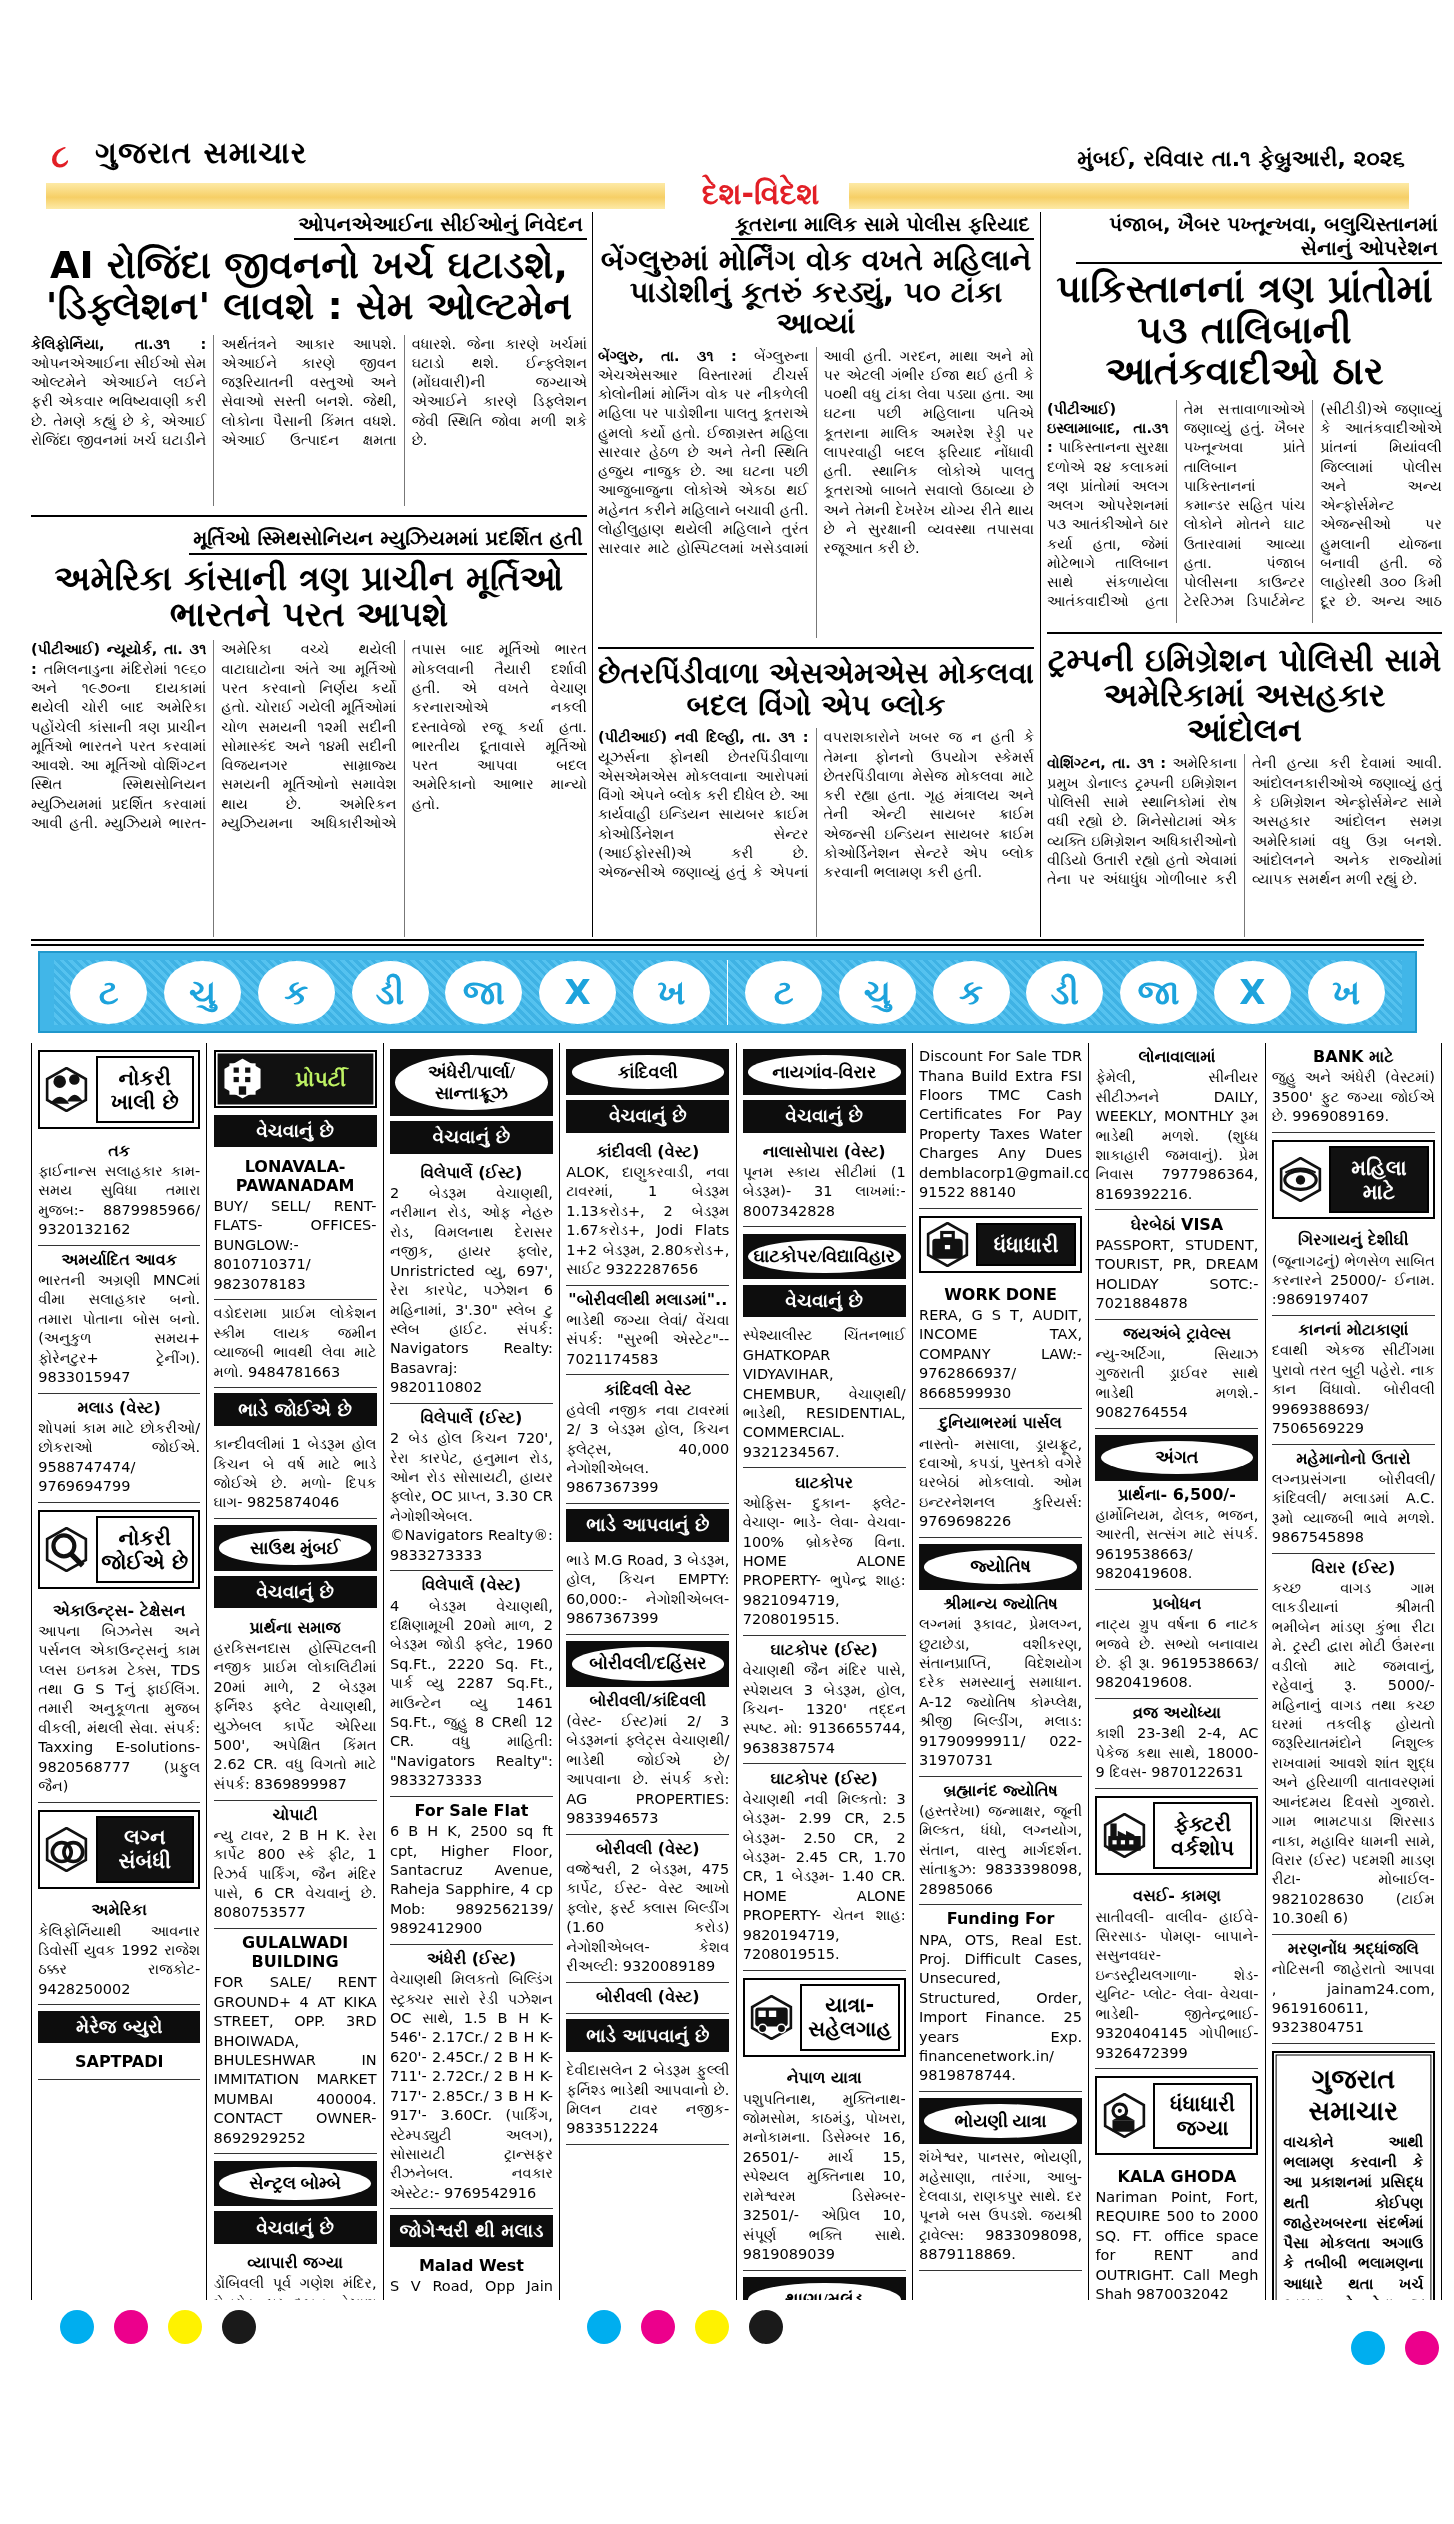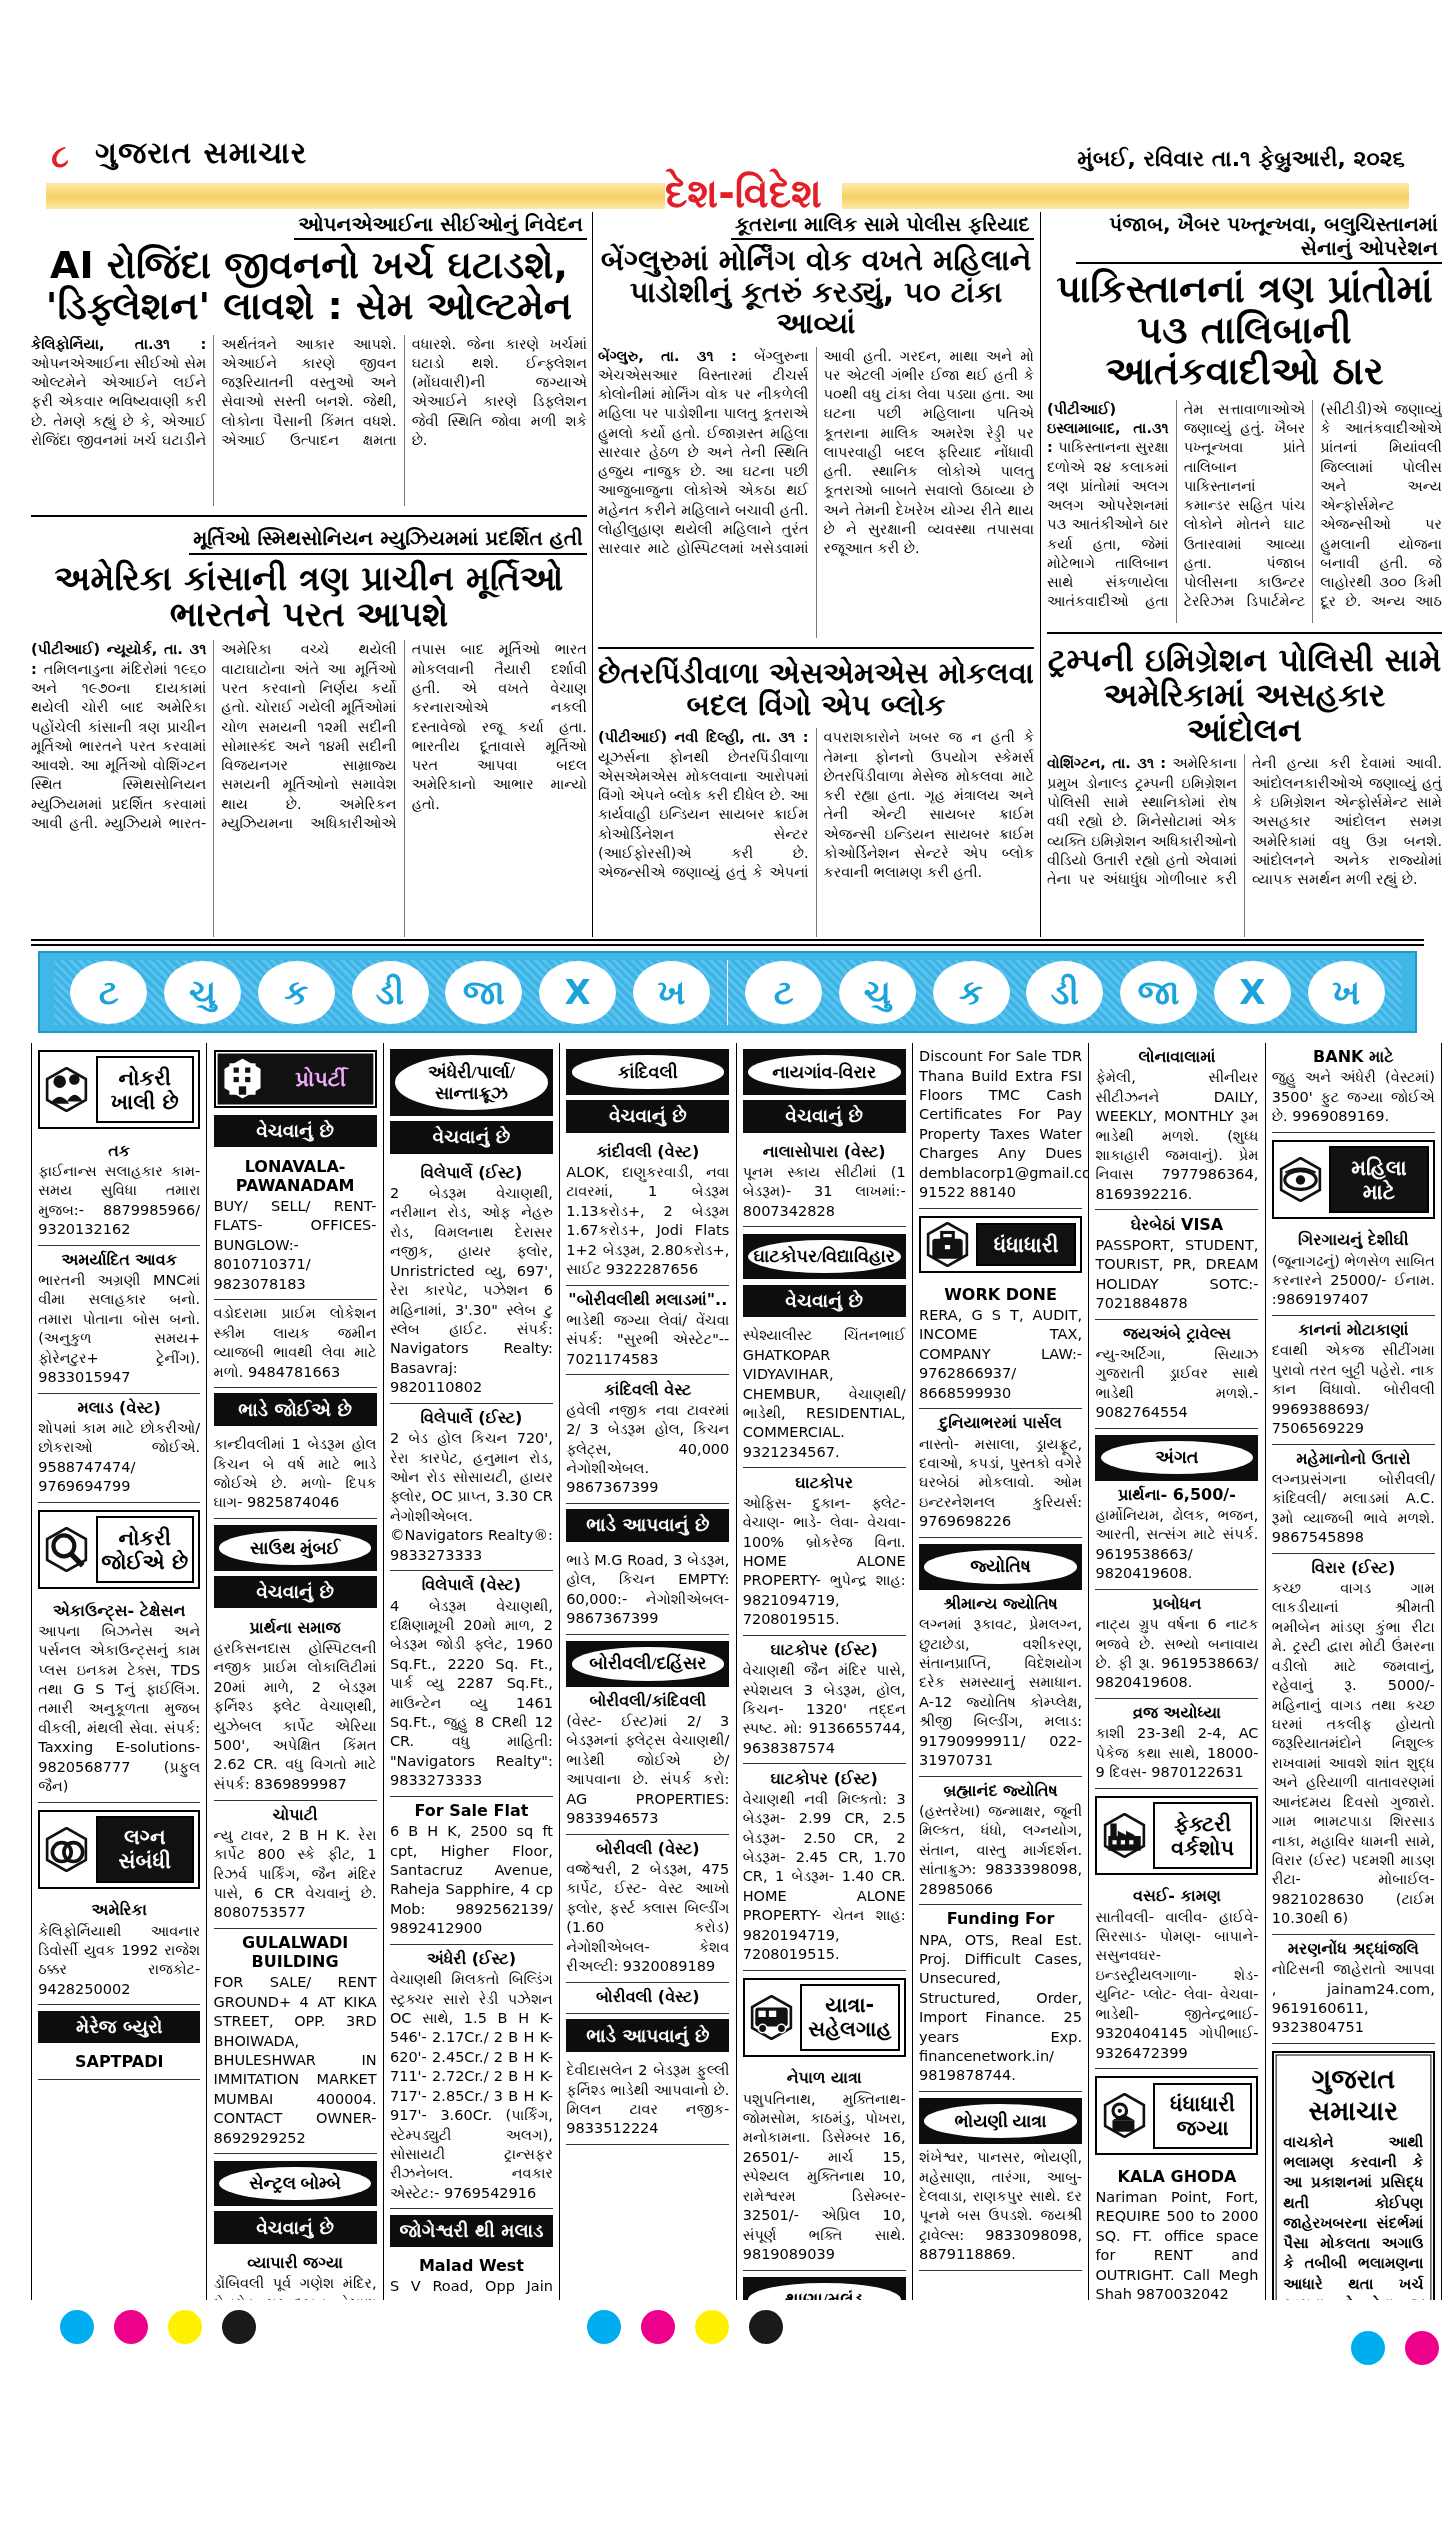--- a/index.html
+++ b/index.html
@@ -6,21 +6,21 @@
   .page{position:relative;width:1455px;height:2525px;background:#ffffff;margin:0 auto;
         font-family:"DejaVu Sans",sans-serif;color:#000;overflow:hidden;}
   
   .masthead{position:absolute;top:128px;left:47px;right:47px;height:57px;}
   .pageno{position:absolute;left:4.2px;top:9.4px;font-size:32px;font-weight:bold;color:#e21f26;}
   .papername{position:absolute;left:48px;top:7.3px;font-size:30px;font-weight:bold;letter-spacing:1px;}
   .dateline{position:absolute;right:3.1px;top:17.7px;font-size:22px;font-weight:bold;}
   .yellowband{position:absolute;top:183px;left:46px;right:46px;height:26px;
         background:linear-gradient(#fdeaa6,#f6cf66 55%,#fdeaa6);}
   .sectionname{position:absolute;top:171px;left:665px;width:177px;height:45px;background:#fff;
-        font-size:40px;font-weight:bold;color:#e21f26;line-height:45px;}
+        text-align:center;font-size:30px;font-weight:bold;color:#e21f26;line-height:45px;padding-left:7px;}
   
   .news{position:absolute;top:212px;left:31px;width:1411px;height:725px;overflow:hidden;}
   .ngroup{position:absolute;top:0;height:725px;overflow:hidden;}
   .vrule{position:absolute;top:0;width:1px;height:725px;background:#000;}
   .kicker{text-align:right;font-weight:bold;}
   .kicker span{display:inline-block;border-bottom:2.1px solid #000;padding:0 4.2px 2.1px;}
   .headline{text-align:center;font-weight:bold;line-height:1.08;margin:5.2px 0 7.3px;}
   .nbody{text-align:justify;column-rule:0.5px solid #777;overflow:hidden;}
   .nbody .dl{font-weight:bold;}
   .artrule{border:none;border-top:2.1px solid #000;margin:9.4px 0;}
@@ -47,21 +47,21 @@
   .seg-pill{background:#0d0d0d;padding:6.2px 5.2px;margin:6.2px 0 0;font-family:Liberation Serif, serif;}
   .seg-pill .e{background:#fff;border-radius:50%;text-align:center;font-weight:bold;font-size:17.7px;
            padding:6.2px 2.1px;}
   .seg-banner{border:2.1px solid #000;box-shadow:0 0 0 1.6px #fff inset;padding:4.2px;margin:7.3px 0;
            display:flex;align-items:center;gap:6.2px;}
   .seg-banner .ico{width:45px;height:45px;flex:0 0 auto;}
   .seg-banner .bt{flex:1;text-align:center;font-weight:bold;font-size:21px;padding:7.3px 2.1px;
            border:2.6px solid #000;}
   .seg-banner.dark .bt{background:#111;color:#fff;}
   .seg-banner.alldark{background:#111;}
-  .seg-banner.alldark .bt{background:#111;color:#f0abfc;border-color:#111;}
+  .seg-banner.alldark .bt{background:#111;color:#bef264;border-color:#111;}
   .seg-notice{border:2.6px solid #000;box-shadow:0 0 0 1.6px #fff inset,0 0 0 2.6px #000 inset;
            padding:9.4px;margin-top:7.3px;}
   .seg-notice .t{text-align:center;font-weight:bold;font-size:27px;margin-bottom:5.2px;}
   .seg-notice .b{font-size:15px;font-weight:bold;line-height:1.35;text-align:justify;}
   
   .dots{position:absolute;display:flex;gap:20px;}
   .dot{width:34px;height:34px;border-radius:50%;}
 </style>
 </head>
 <body>

